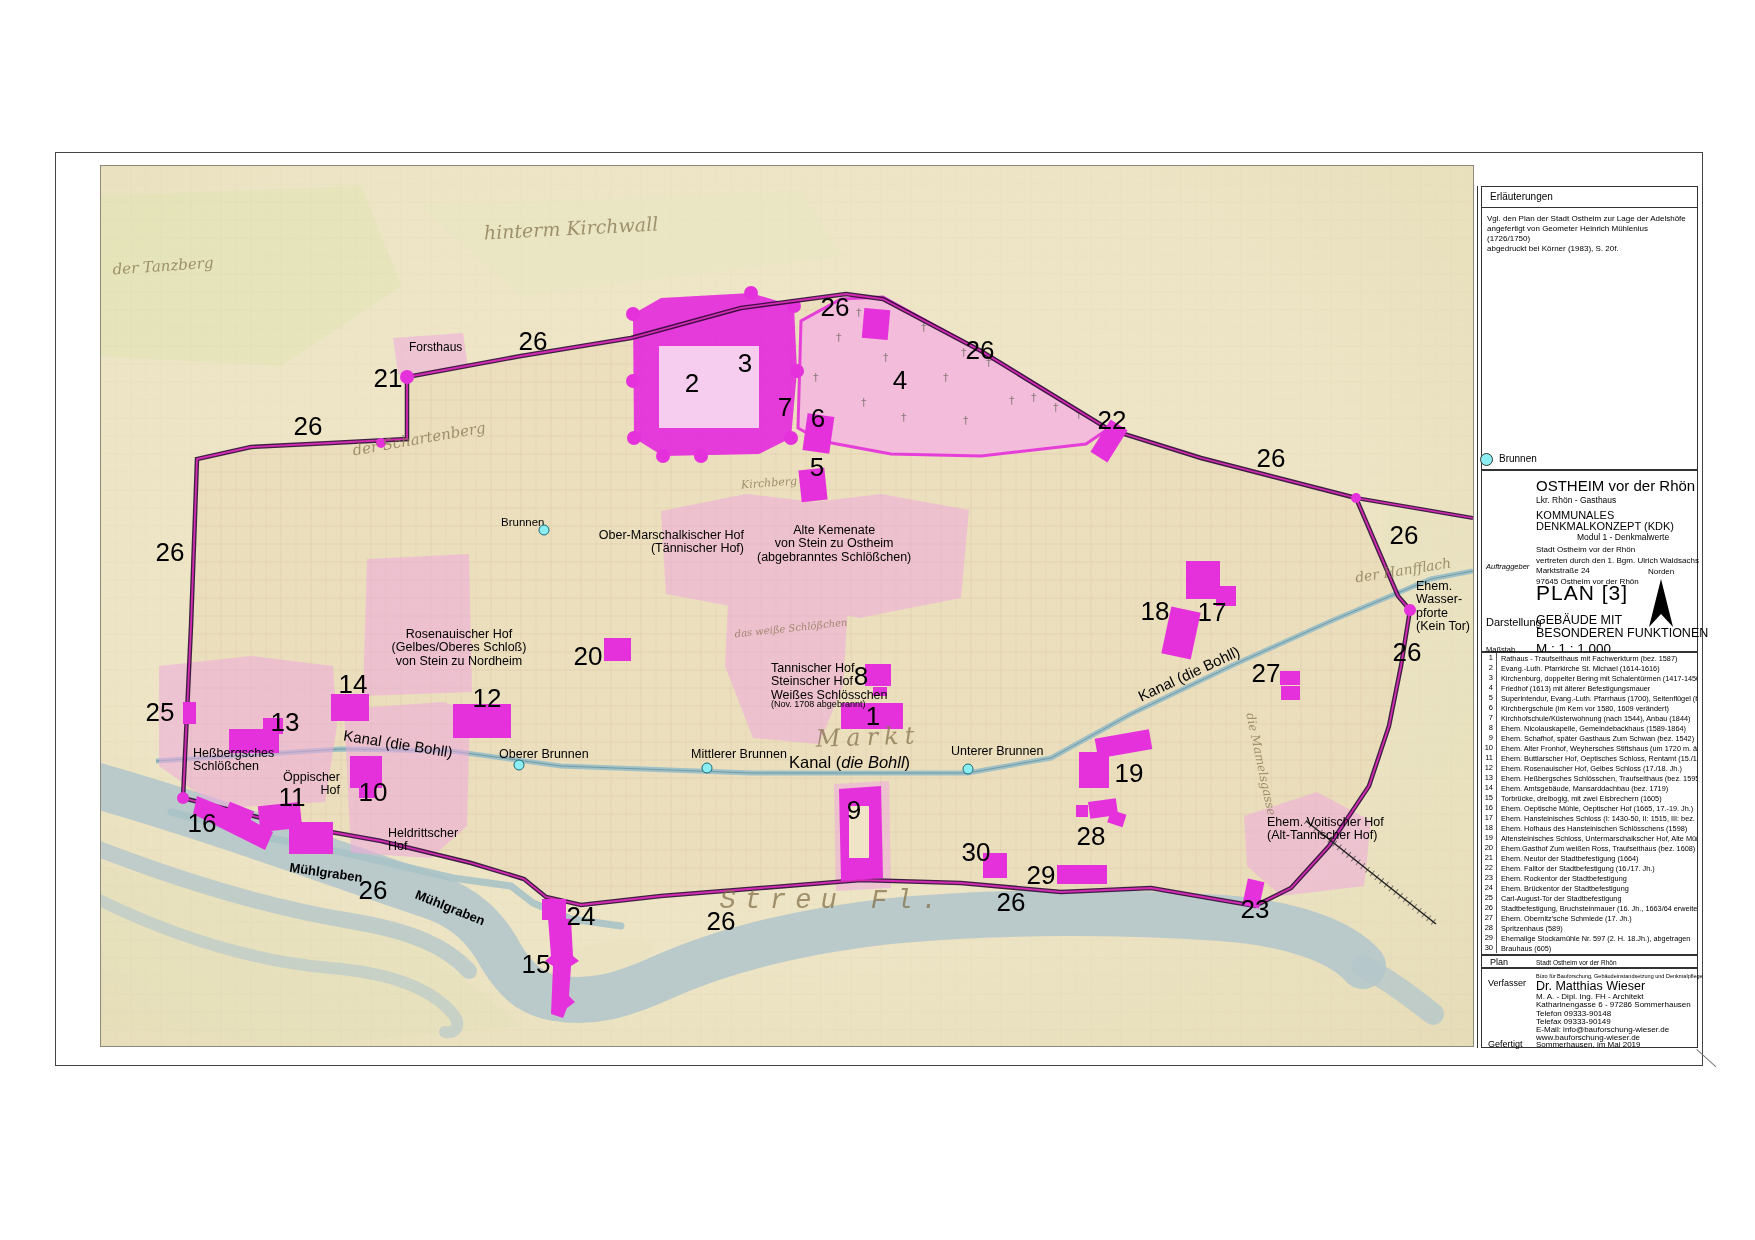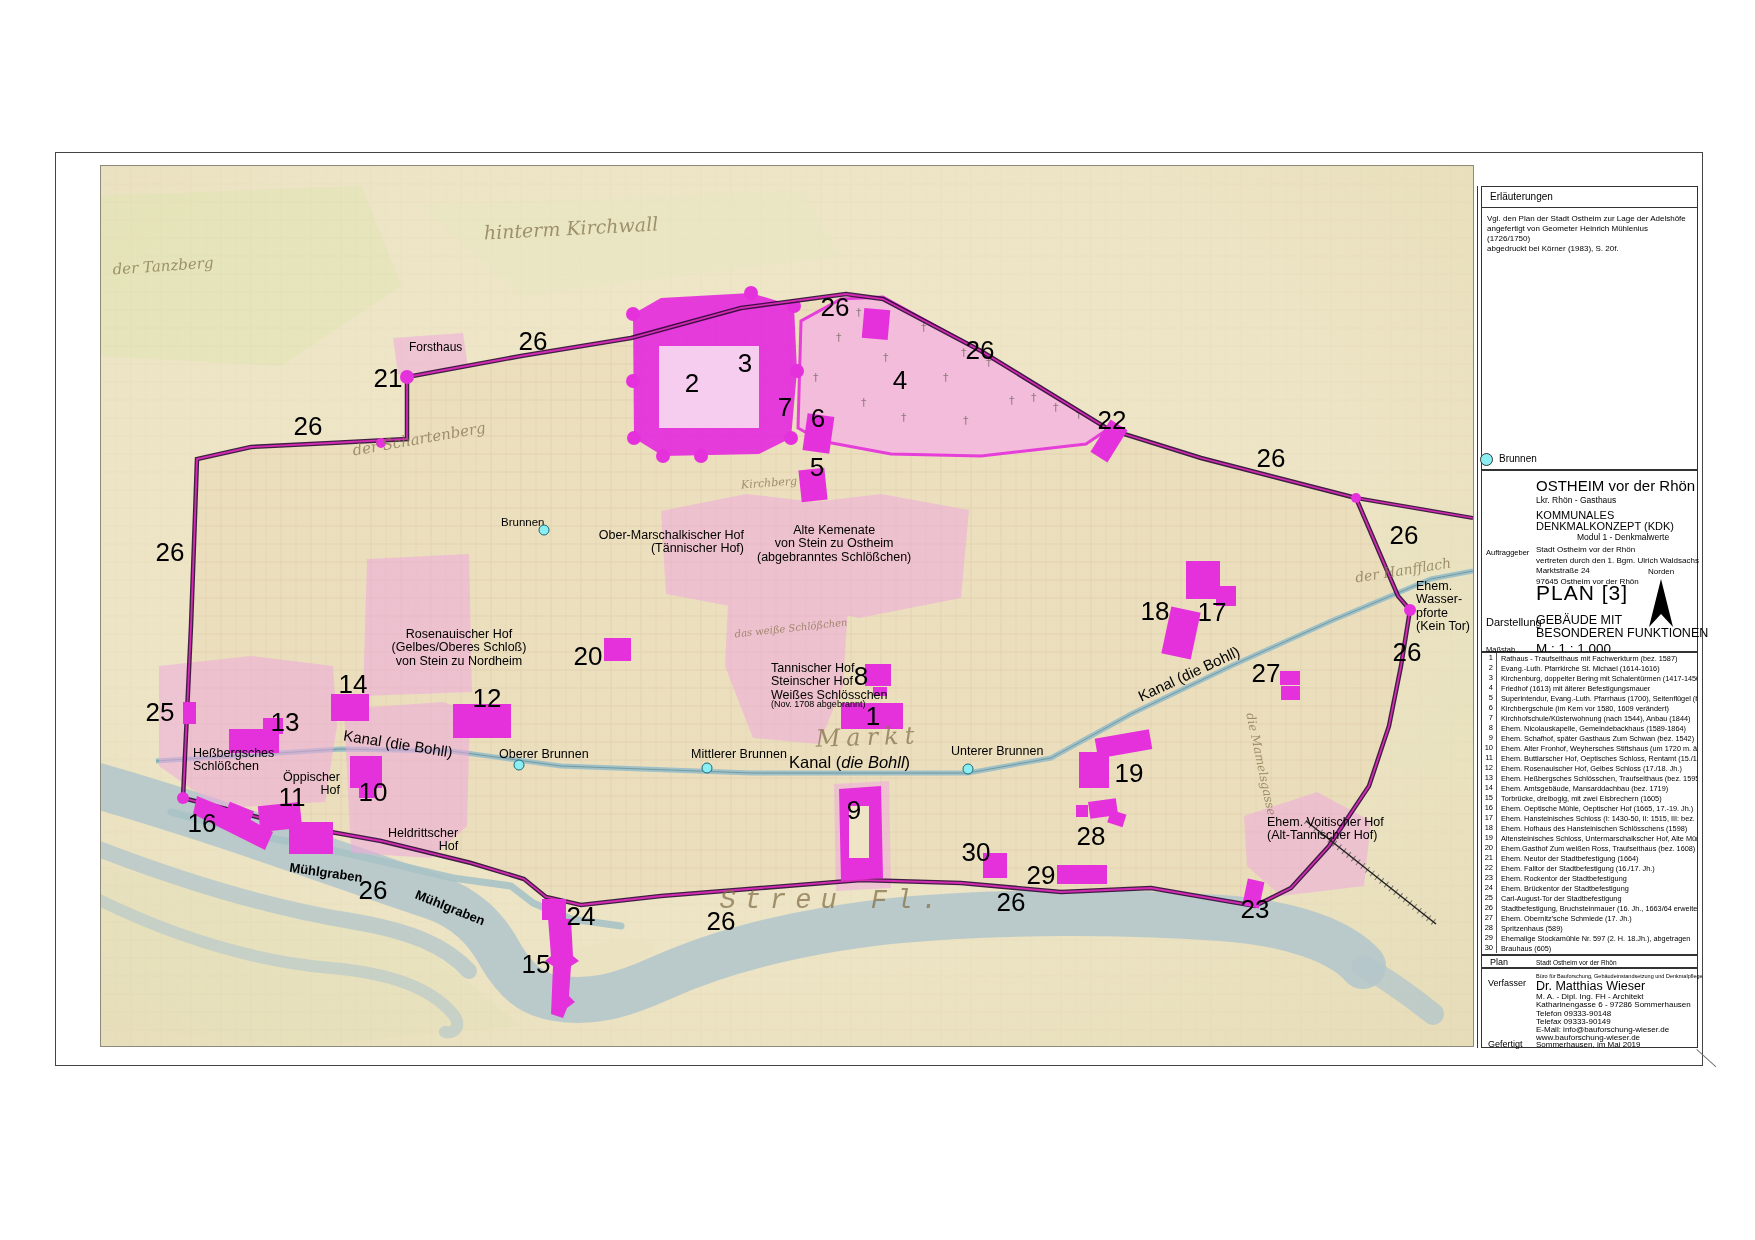--- a/index.html
+++ b/index.html
@@ -231,21 +231,21 @@
           <div>von Stein zu Nordheim</div>
         </div>
         <div class="maplab" style="left: 92px; top: 581px; font-size: 12.5px; text-align: left;">
           <div>Heßbergsches</div>
           <div>Schlößchen</div>
         </div>
         <div class="maplab" style="left: 239px; top: 605px; font-size: 12.5px; text-align: right; transform: translateX(-100%);">
           <div>Öppischer</div>
           <div>Hof</div>
         </div>
-        <div class="maplab" style="left: 287px; top: 661px; font-size: 12.5px; text-align: right;">
+        <div class="maplab" style="left: 287px; top: 661px; font-size: 12.5px; text-align: left;">
           <div>Heldrittscher</div>
           <div>Hof</div>
         </div>
         <div class="maplab" style="left: 670px; top: 496px; font-size: 12.5px; text-align: left;">
           <div>Tannischer Hof</div>
           <div>Steinscher Hof</div>
           <div>Weißes Schlösschen</div>
         </div>
         <div class="maplab" style="left: 670px; top: 534px; font-size: 9px; text-align: left;">
           <div>(Nov. 1708 abgebrannt)</div>
@@ -345,21 +345,21 @@
     <span class="dot"></span>
     <span class="lbl">Brunnen</span>
   </div>
 
   <div class="pbox box-title">
     <div class="abs" style="left:54px;top:6px;font-size:15px;">OSTHEIM vor der Rhön</div>
     <div class="abs" style="left:54px;top:24px;font-size:8.5px;">Lkr. Rhön - Gasthaus</div>
     <div class="abs" style="left:54px;top:38px;font-size:11px;">KOMMUNALES</div>
     <div class="abs" style="left:54px;top:49px;font-size:11px;">DENKMALKONZEPT (KDK)</div>
     <div class="abs" style="left:54px;top:61px;font-size:8.5px;margin-left:41px;">Modul 1 - Denkmalwerte</div>
-    <div class="abs" style="left:4px;top:77px;font-size:7.5px;">Auftraggeber</div>
+    <div class="abs" style="left:4px;top:91px;font-size:7.5px;font-style:italic;">Auftraggeber</div>
     <div class="abs" style="left:54px;top:74px;font-size:8px;line-height:10.5px;">
         <div>Stadt Ostheim vor der Rhön</div>
         <div>vertreten durch den 1. Bgm. Ulrich Waldsachs</div>
         <div>Marktstraße 24</div>
         <div>97645 Ostheim vor der Rhön</div>
       </div>
     <div class="abs" style="left:166px;top:96px;font-size:8px;">Norden</div>
     <svg class="northarrow" style="left:164px;top:106px;" width="30" height="54">
       <polygon points="15,2 3,50 15,37 27,50" fill="#000"></polygon>
     </svg>

